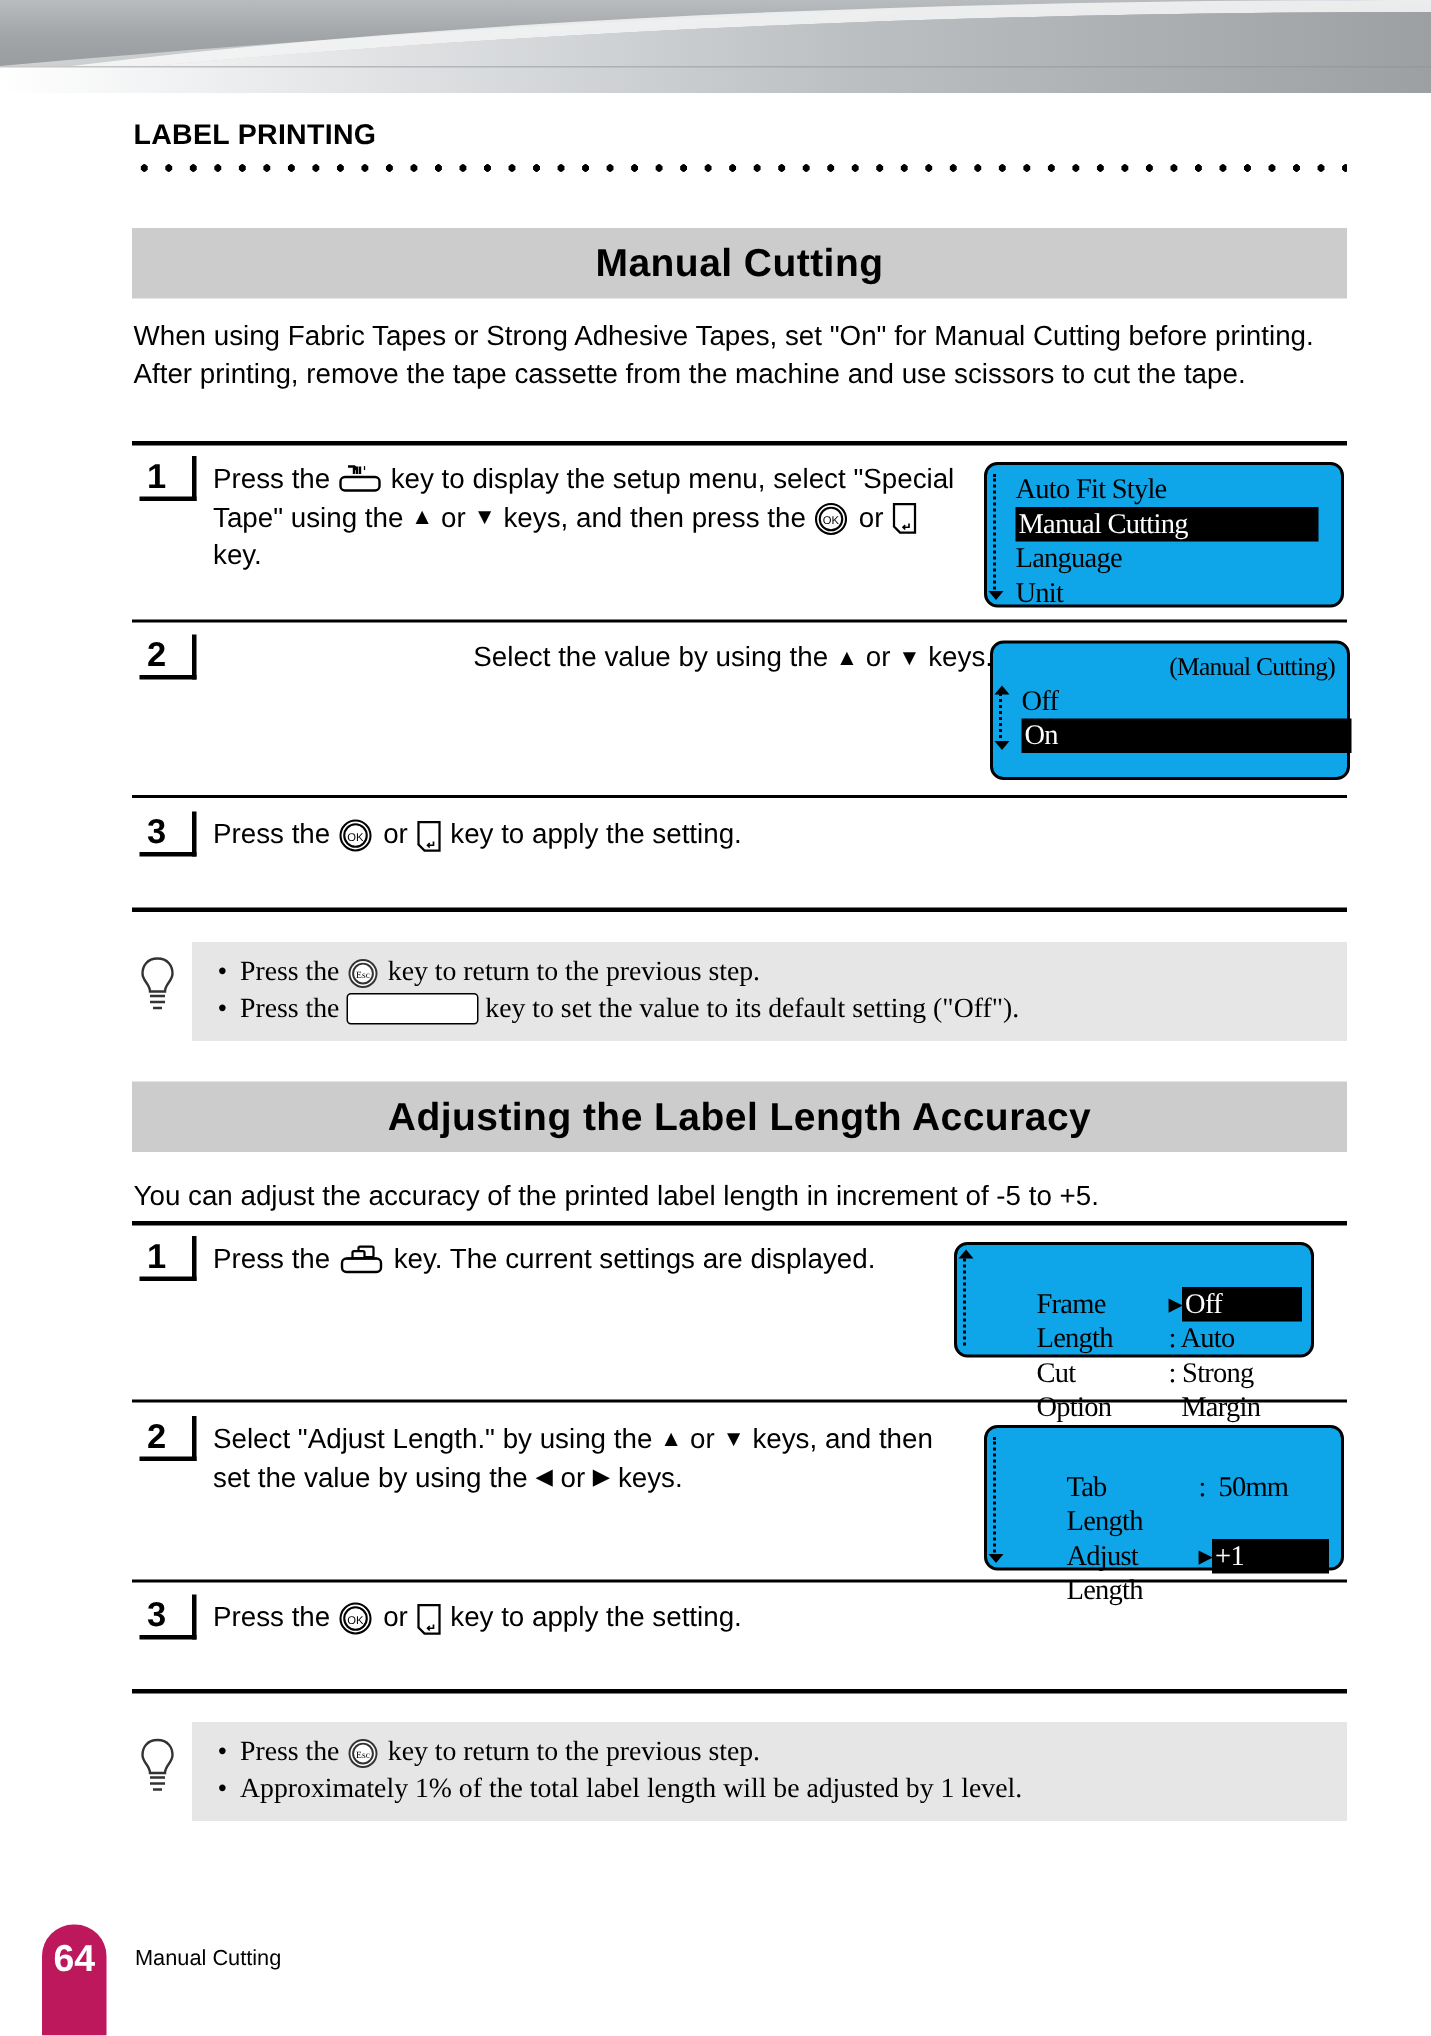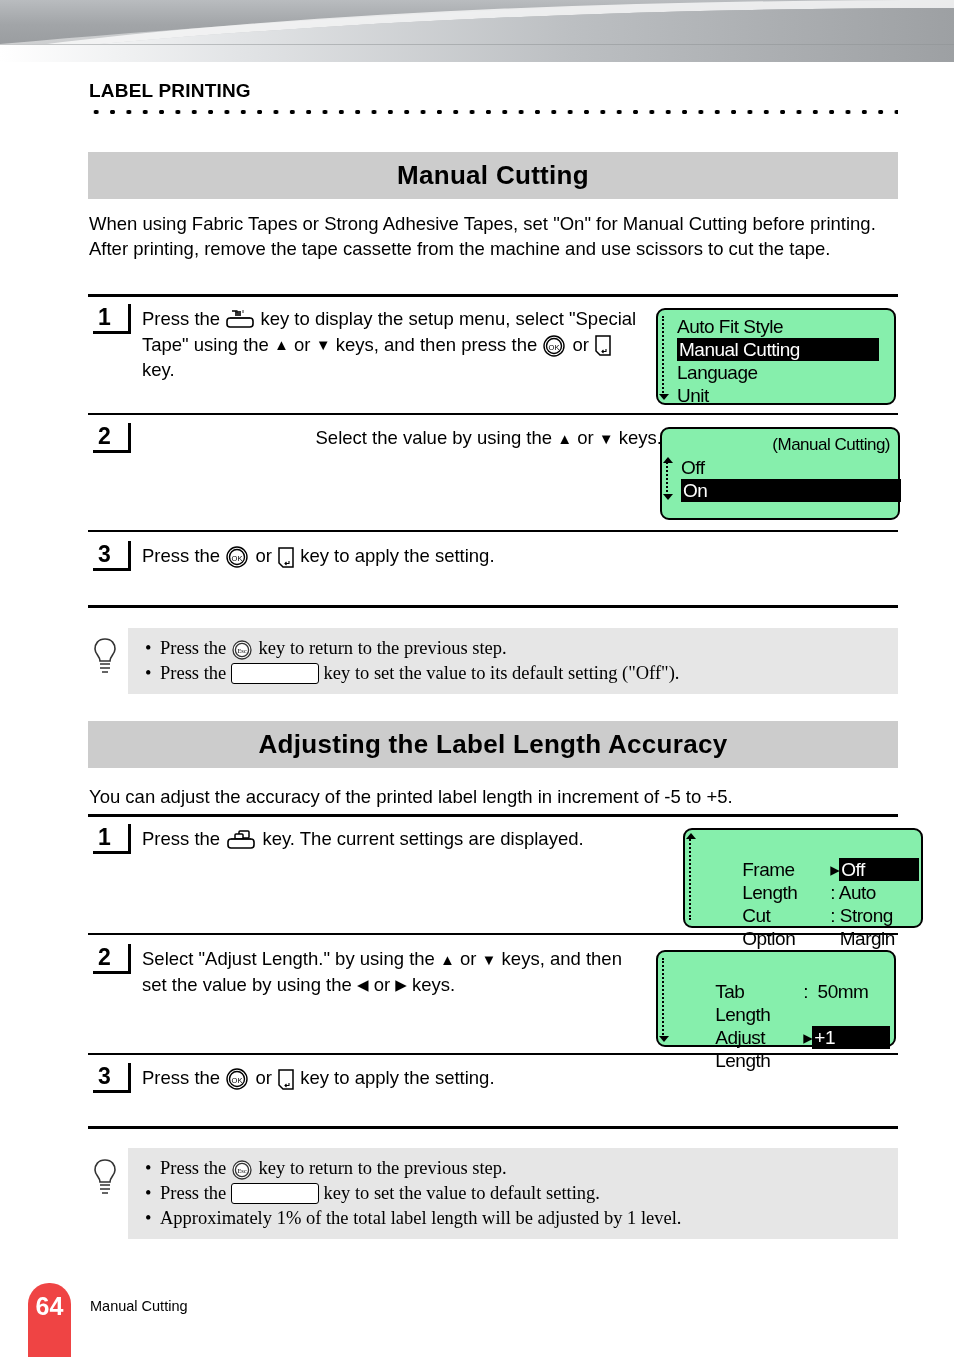--- a/index.html
+++ b/index.html
@@ -112,23 +112,23 @@
     line-height: 1;
     position: relative;
     top: -1px;
   }
 
   
   .lcd {
     position: absolute;
     border: 2.5px solid #000;
     border-radius: 9px;
-    background: #86efac;
+    background: #0ea5e9;
     padding: 5px 8px 5px 10px;
-    font-family: Liberation Sans, sans-serif;
+    font-family: Liberation Serif, serif;
   }
   .lcd-row {
     position: relative;
     height: 23px;
     line-height: 23px;
     font-size: 19px;
     white-space: pre;
     letter-spacing: -0.5px;
   }
   .lcd-row .hl {
@@ -194,21 +194,21 @@
     background: #fff;
     position: relative;
     top: -1px;
   }
 
   
   .pagetab {
     position: absolute;
     left: 28px; top: 1283px;
     width: 43px; height: 74px;
-    background: #ef4444;
+    background: #be185d;
     border-radius: 21px 21px 0 0;
     color: #fff;
     font-size: 25px;
     font-weight: bold;
     text-align: center;
     line-height: 46px;
   }
   .footer-text {
     position: absolute;
     left: 90px; top: 1298px;
@@ -390,21 +390,21 @@
       <svg width="32" height="23" viewBox="0 0 32 23">
         <rect x="14" y="2" width="10" height="7" rx="1" fill="#fff" stroke="#000" stroke-width="1.5"></rect>
         <rect x="10" y="5" width="8" height="5" rx="1" fill="#fff" stroke="#000" stroke-width="1.5"></rect>
         <rect x="3" y="10" width="26" height="9" rx="3" fill="#fff" stroke="#000" stroke-width="1.6"></rect>
         <path d="M6,10 L26,10" stroke="#000" stroke-width="1.2"></path>
       </svg>
     </span>
     <span>key. The current settings are displayed.</span>
   </div>
 
-  <div class="lcd" style="left:683px; top:828px; width:240px; height:100px;">
+  <div class="lcd" style="left:636px; top:828px; width:240px; height:77px;">
     <div class="lcd-scroll"></div>
     <div class="lcd-caret caret-up"></div>
     <div class="lcd-body">
       <div class="lcd-row">
         <span style="display:inline-block;width:88px;">Frame</span><span>▸</span><span class="hl" style="width:80px;">Off</span>
       </div>
       <div class="lcd-row">
         <span style="display:inline-block;width:88px;">Length</span><span>:</span> <span>Auto</span>
       </div>
       <div class="lcd-row">
@@ -487,25 +487,20 @@
         <span class="key">
           <svg width="23" height="20" viewBox="0 0 23 20">
             <circle cx="11" cy="10" r="9" fill="#fff" stroke="#333" stroke-width="1.3"></circle>
             <circle cx="11" cy="10" r="6.6" fill="#fff" stroke="#333" stroke-width="1.3"></circle>
             <text x="11" y="12.8" font-size="6.4" text-anchor="middle" font-family="Liberation Serif, serif">Esc</text>
           </svg>
         </span>
         <span>key to return to the previous step.</span>
       </li>
       <li>
-        <span>Press the</span>
-        <span class="blankkey"></span>
-        <span>key to set the value to default setting.</span>
-      </li>
-      <li>
         <span>Approximately 1% of the total label length will be adjusted by 1 level.</span>
       </li>
     </ul>
   </div>
 
   <div class="pagetab">
     <span>64</span>
   </div>
   <div class="footer-text">Manual Cutting</div>
 

